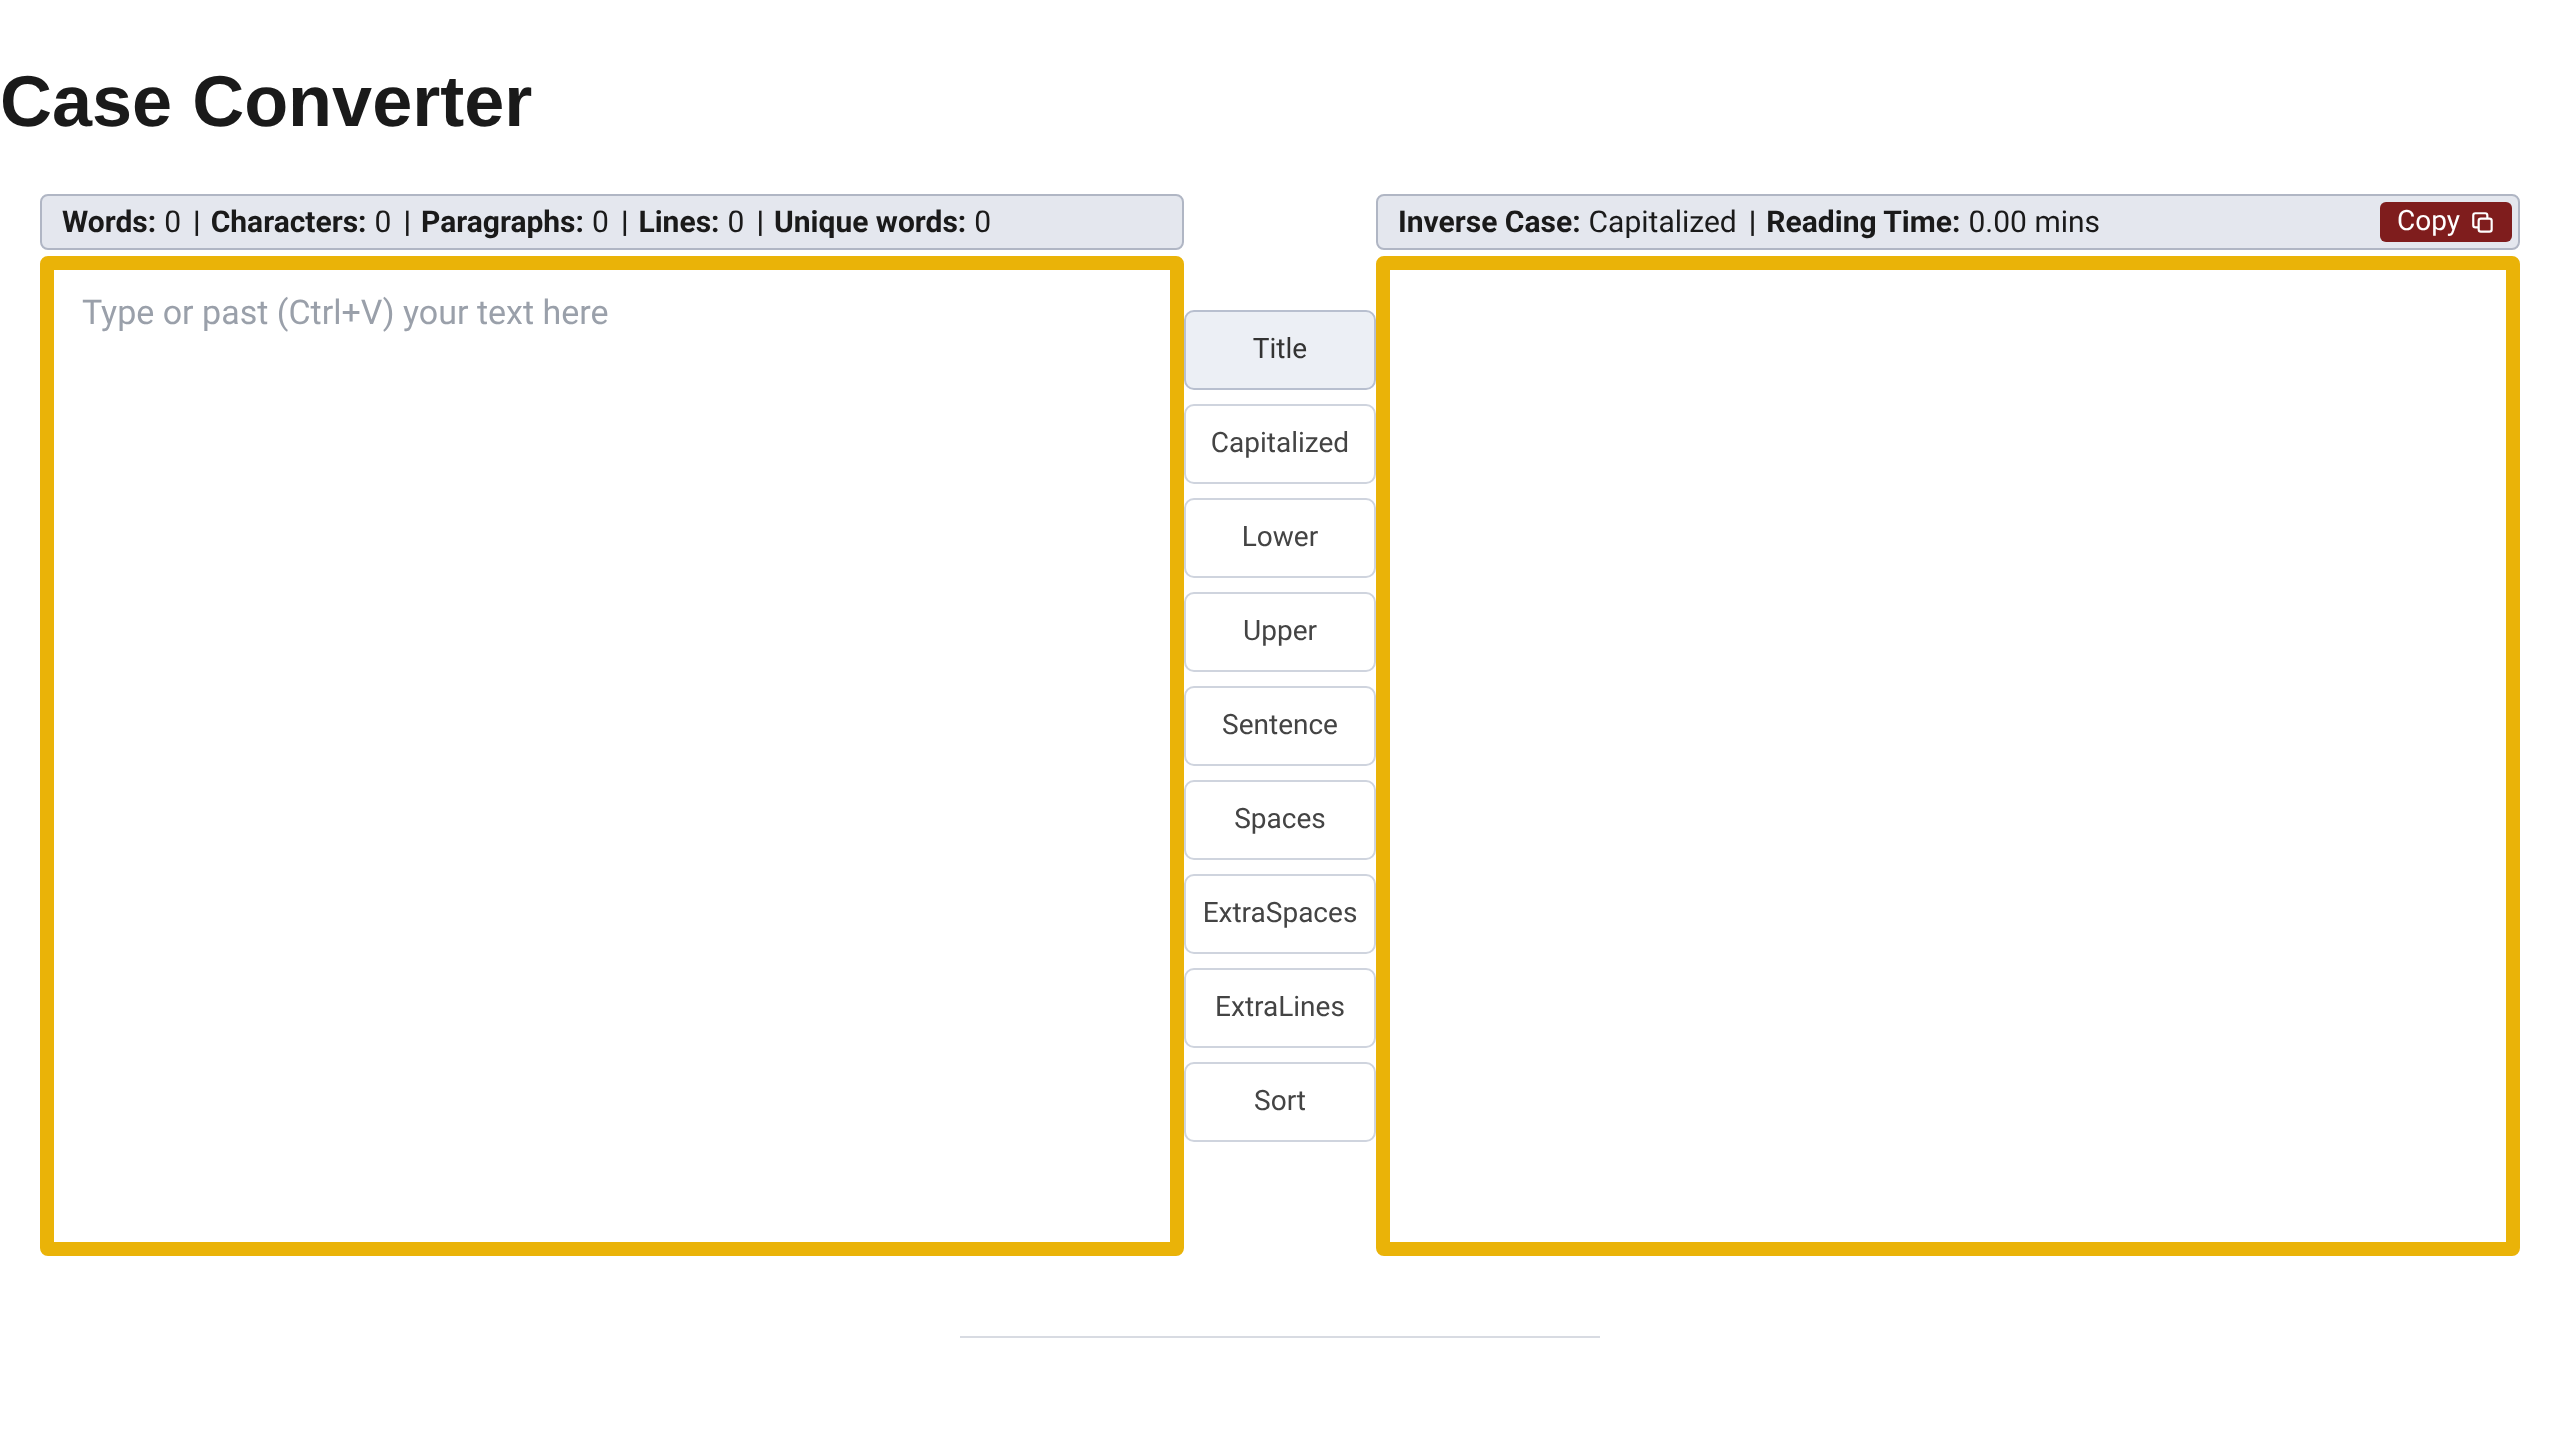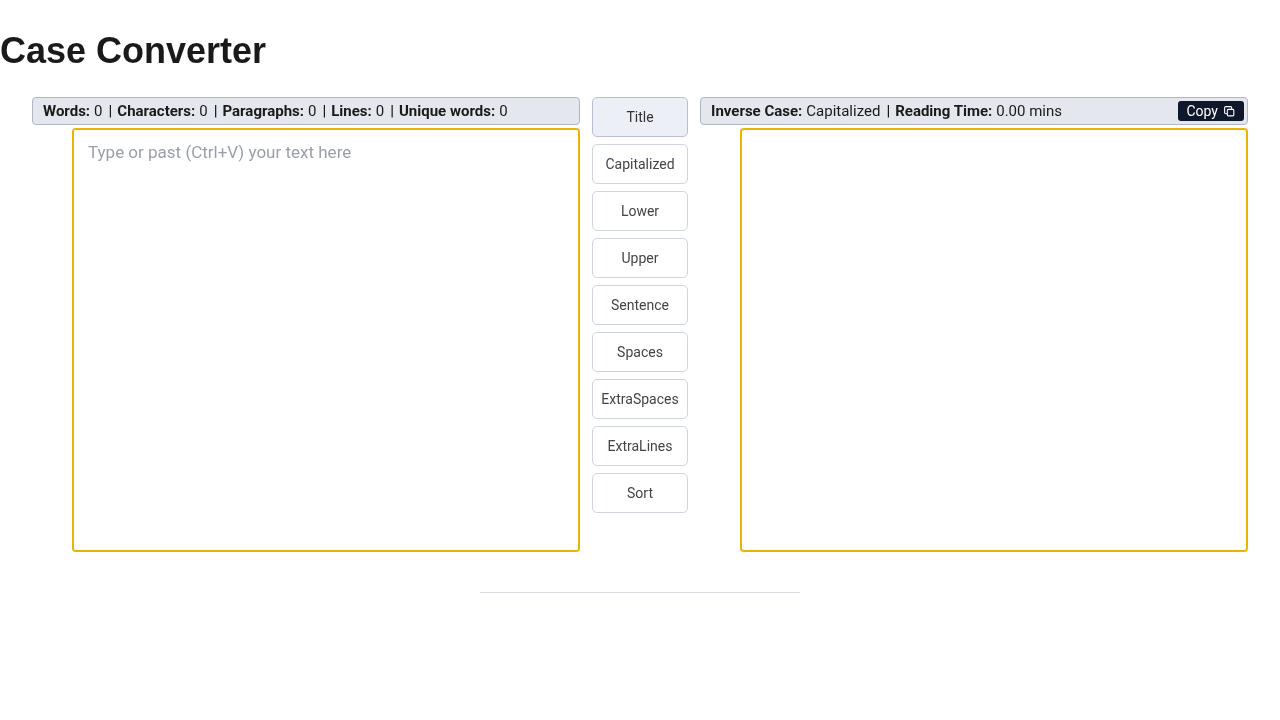--- a/index.html
+++ b/index.html
@@ -17,23 +17,23 @@
     }
     .page-title {
       font-size: 36px;
       font-weight: 700;
       color: #1a1a1a;
       padding: 30px 0 25px 0;
       font-family: "Segoe UI", Arial, sans-serif;
     }
     .main-container {
       display: flex;
-      gap: 12px;
-      padding: 0 32px;
-      align-items: flex-start;
+      gap: 0;
+      padding: 0 20px;
+      align-items: center;
     }
     .panel {
       flex: 1;
       display: flex;
       flex-direction: column;
     }
     .stats-bar {
       background: #e4e7ee;
       border: 1px solid #b0b6c4;
       border-radius: 4px;
@@ -52,27 +52,26 @@
     }
     .stats-bar .stat-value {
       font-weight: 400;
       margin-right: 1px;
     }
     .stats-bar .sep {
       font-weight: 700;
       margin: 0 1px;
     }
     .textarea-wrap {
-      border: 2px solid #eab308;
+      border: 7px solid #eab308;
       border-radius: 4px;
       margin-top: 3px;
-      height: 424px;
+      height: 500px;
       overflow: hidden;
       background: #fff;
-      margin-left: 40px;
     }
     .input-textarea {
       width: 100%;
       height: 100%;
       border: none;
       outline: none;
       resize: none;
       padding: 12px 14px;
       font-size: 17px;
       font-family: inherit;
@@ -110,21 +109,21 @@
     .case-btn.active {
       background: #eceff5;
       border-color: #b8bfcf;
       color: #333;
     }
     .copy-btn {
       position: absolute;
       right: 3px;
       top: 3px;
       bottom: 3px;
-      background: #0f172a;
+      background: #7f1d1d;
       color: #fff;
       border: none;
       border-radius: 3px;
       padding: 1px 8px;
       font-size: 14px;
       cursor: pointer;
       display: flex;
       align-items: center;
       gap: 5px;
       font-family: inherit;

